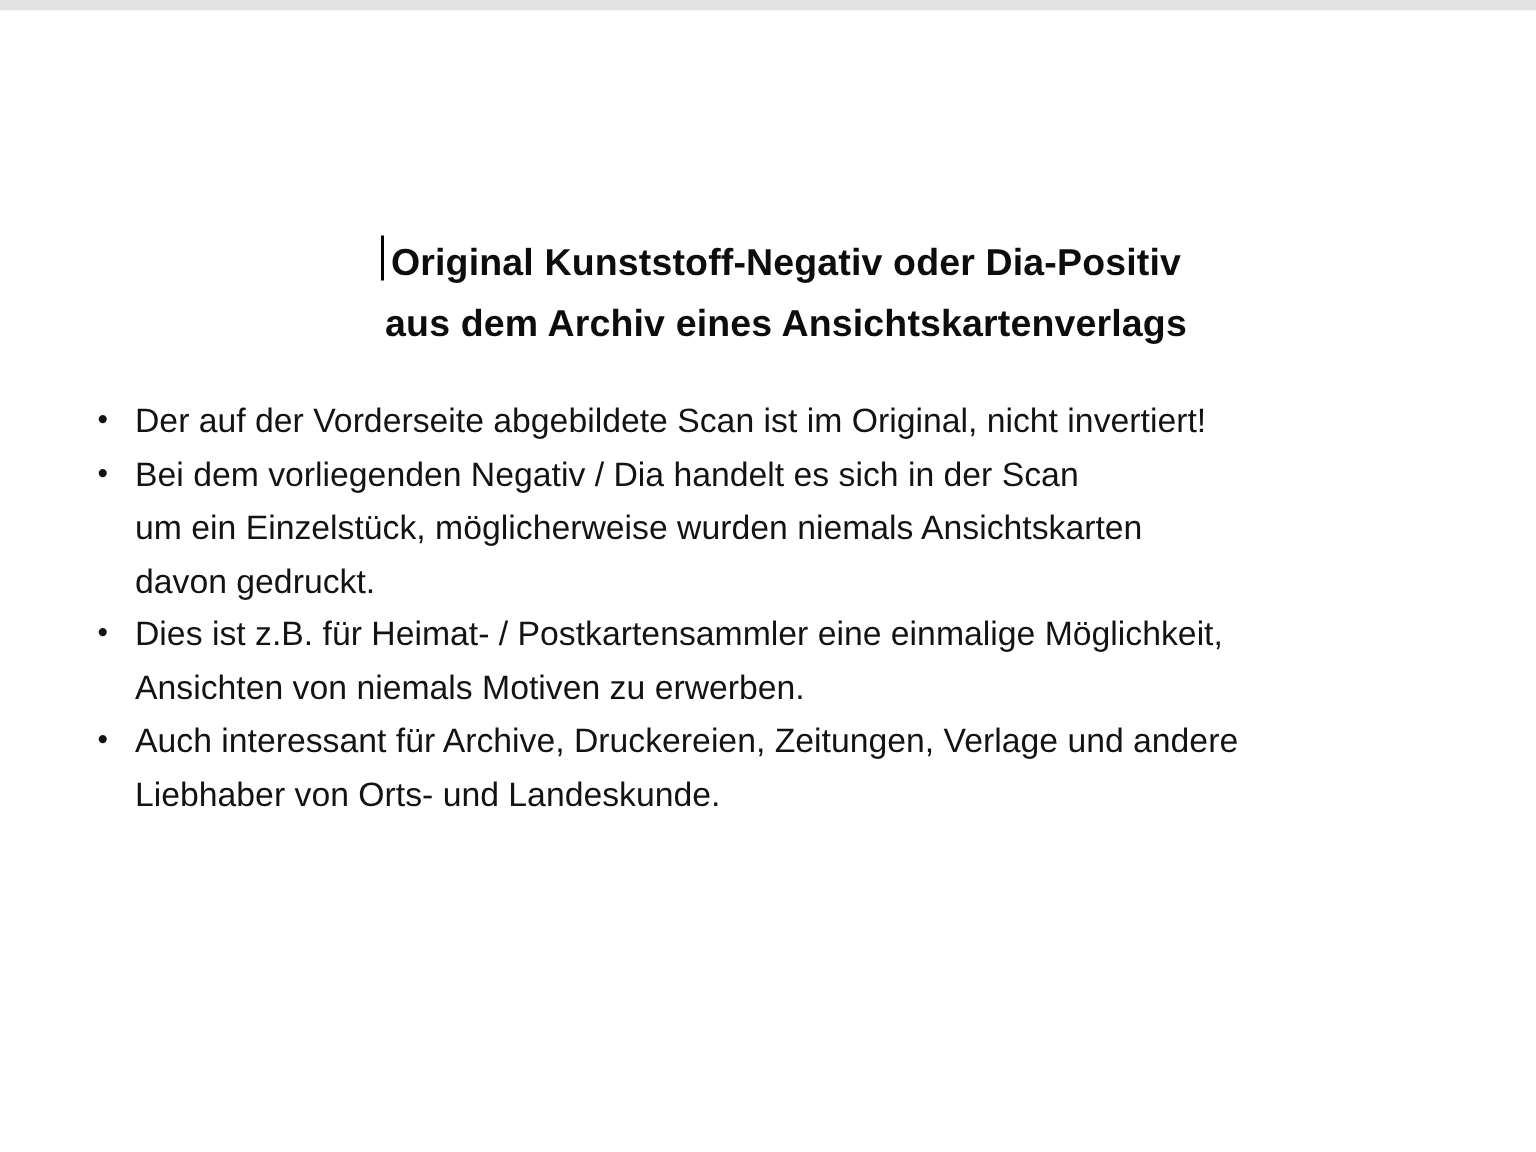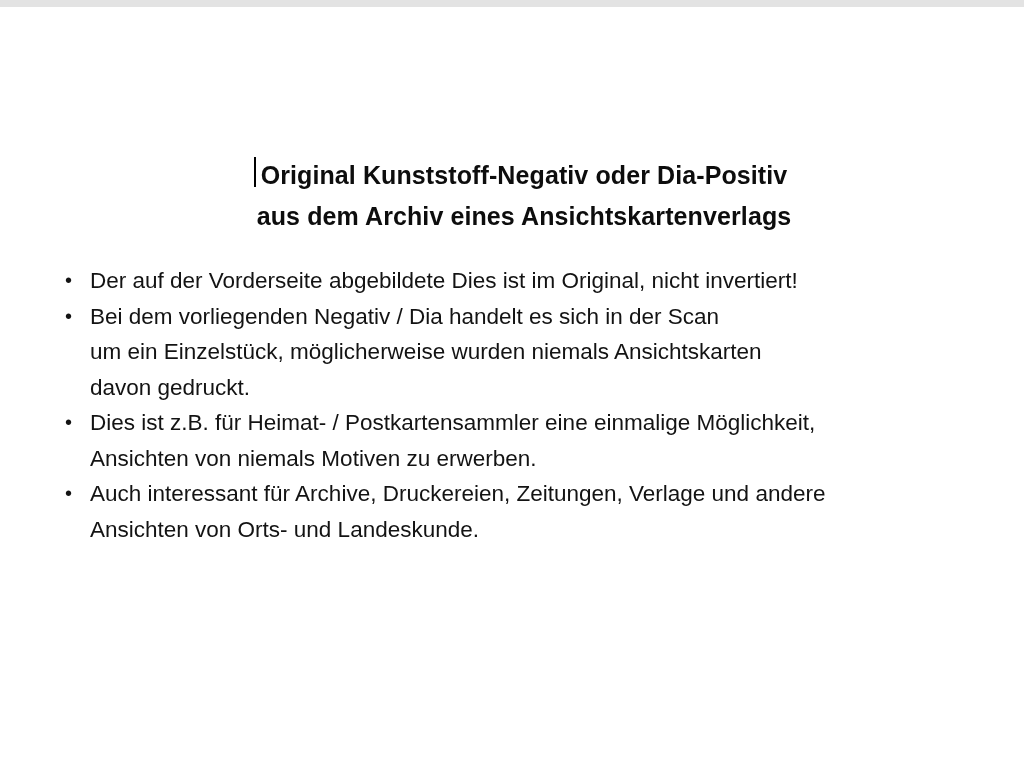--- a/index.html
+++ b/index.html
@@ -106,33 +106,33 @@
 <div class="slide">
 
   <div class="title-block">
     <span class="title-line-1">Original Kunststoff-Negativ oder Dia-Positiv</span>
     <span class="title-line-2">aus dem Archiv eines Ansichtskartenverlags</span>
   </div>
 
   <ul class="bullet-list">
     <li class="bullet-item">
       <span class="bullet-marker">•</span>
-      <span class="bullet-text">Der auf der Vorderseite abgebildete Dies ist im Original, nicht invertiert!</span>
+      <span class="bullet-text">Der auf der Vorderseite abgebildete Scan ist im Original, nicht invertiert!</span>
     </li>
     <li class="bullet-item">
       <span class="bullet-marker">•</span>
       <span class="bullet-text">Bei dem vorliegenden Negativ / Dia handelt es sich in der Scan
 um ein Einzelstück, möglicherweise wurden niemals Ansichtskarten
 davon gedruckt.</span>
     </li>
     <li class="bullet-item">
       <span class="bullet-marker">•</span>
       <span class="bullet-text">Dies ist z.B. für Heimat- / Postkartensammler eine einmalige Möglichkeit,
 Ansichten von niemals Motiven zu erwerben.</span>
     </li>
     <li class="bullet-item">
       <span class="bullet-marker">•</span>
       <span class="bullet-text">Auch interessant für Archive, Druckereien, Zeitungen, Verlage und andere
-Ansichten von Orts- und Landeskunde.</span>
+Liebhaber von Orts- und Landeskunde.</span>
     </li>
   </ul>
 
 </div>
 
 </body></html>

